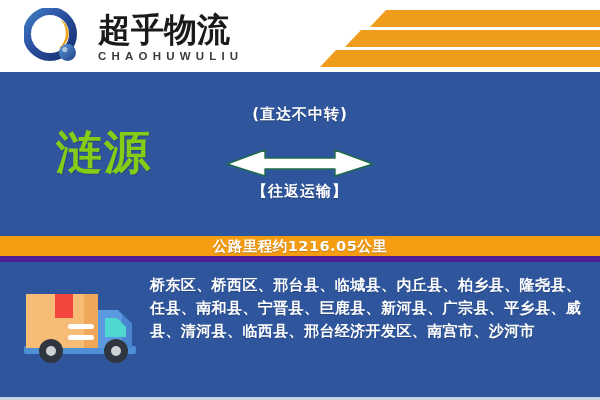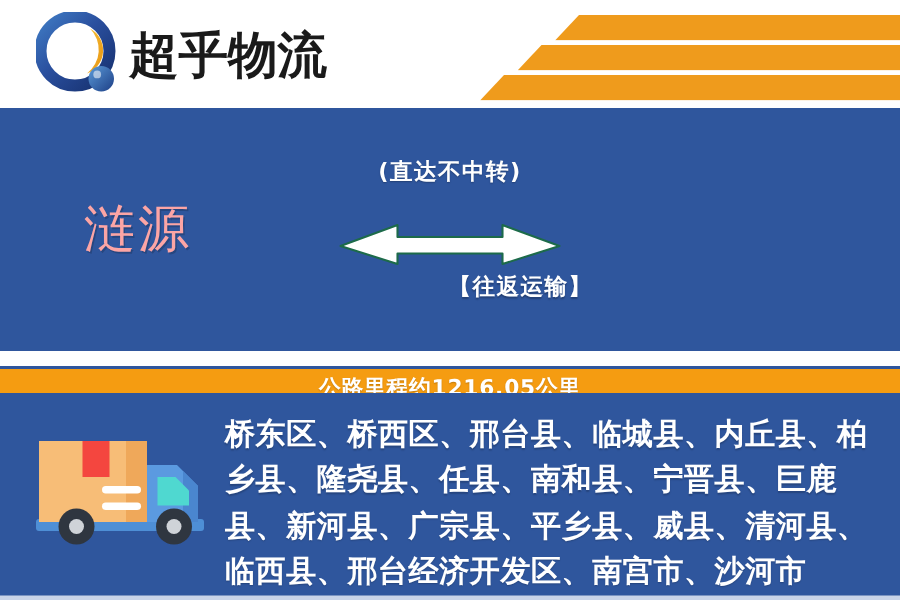--- a/index.html
+++ b/index.html
@@ -32,21 +32,21 @@
     align-items: center;
   }
   .logo-mark {
     position: relative;
     width: 58px; height: 58px;
     flex: 0 0 58px;
   }
   .logo-mark svg { display: block; }
 
   .logo-text {
-    margin-left: 4px;
+    margin-left: 16px;
     display: flex;
     flex-direction: column;
     justify-content: center;
   }
   .brand-cn {
     font-family: "DejaVu Sans", "Liberation Sans", sans-serif;
     font-size: 33px;
     font-weight: bold;
     color: #1a1a1a;
     line-height: 1.08;
@@ -84,23 +84,23 @@
     position: absolute;
     left: 0; top: 72px;
     width: 600px; height: 162px;
     background: #2f569d;
   }
   .city {
     position: absolute;
     top: 50%;
     transform: translateY(-50%);
     font-family: "DejaVu Sans", "Liberation Sans", sans-serif;
-    font-size: 34px;
-    font-weight: normal;
-    color: #fca5a5;
+    font-size: 46px;
+    font-weight: bold;
+    color: #84cc16;
     letter-spacing: 2px;
     white-space: nowrap;
     text-shadow: 1px 1px 0 rgba(0,0,0,0.18);
   }
   .city-origin { left: 56px; }
   .city-dest   { right: 70px; }
 
   .arrow-block {
     position: absolute;
     left: 50%;
@@ -112,31 +112,31 @@
   .arrow-note {
     font-family: "DejaVu Sans", "Liberation Sans", sans-serif;
     font-size: 15px;
     font-weight: bold;
     color: #ffffff;
     letter-spacing: 1px;
     white-space: nowrap;
     text-shadow: 0 1px 1px rgba(0,0,0,0.25);
   }
   .arrow-note.top { margin-bottom: 19px; }
-  .arrow-note.bottom { margin-top: 3px; text-align: right; }
+  .arrow-note.bottom { margin-top: 3px; }
   .arrow-svg { display: block; margin: 0 auto; }
 
   
   .info-bar {
     position: absolute;
-    left: 0; top: 244px;
+    left: 0; top: 234px;
     width: 600px; height: 28px;
     background: #f59c11;
     border-top: 2px solid #2f569d;
-    border-bottom: 2px solid #4c1d95;
+    border-bottom: 6px solid #4c1d95;
     box-sizing: border-box;
     display: flex;
     justify-content: center;
   }
   .info-bar-inner {
     display: flex;
     align-items: center;
     gap: 14px;
     font-family: "DejaVu Sans", "Liberation Sans", sans-serif;
     font-size: 14.5px;
@@ -162,21 +162,21 @@
     flex: 0 0 150px;
     padding: 18px 0 0 18px;
     box-sizing: border-box;
   }
   .truck-icon svg { display: block; }
 
   .area-text {
     flex: 1;
     padding: 12px 12px 0 0;
     font-family: "DejaVu Sans", "Liberation Sans", sans-serif;
-    font-size: 20px;
+    font-size: 15px;
     font-weight: bold;
     color: #ffffff;
     line-height: 1.52;
     letter-spacing: 0.4px;
     text-shadow: 0 1px 1px rgba(0,0,0,0.2);
     word-break: break-all;
   }
 </style>
 </head>
 <body>
@@ -204,20 +204,21 @@
             </linearGradient>
           </defs>
           <circle cx="26" cy="26" r="23" fill="none" stroke="url(#ringGrad)" stroke-width="8"></circle>
           <path d="M36 11 A20 20 0 0 1 34 41 A16.5 16.5 0 0 0 36 11 Z" fill="url(#moonGrad)"></path>
           <circle cx="43.5" cy="44.5" r="8.5" fill="url(#dotGrad)"></circle>
           <circle cx="40.8" cy="41.6" r="2.6" fill="#ffffff" opacity="0.55"></circle>
         </svg>
       </div>
       <div class="logo-text">
         <div class="brand-cn">超乎物流</div>
+        <div class="brand-en">CHAOHUWULIU</div>
       </div>
     </div>
 
     <div class="stripes">
       <div class="stripe s1"></div>
       <div class="stripe s2"></div>
       <div class="stripe s3"></div>
     </div>
   </div>
 

